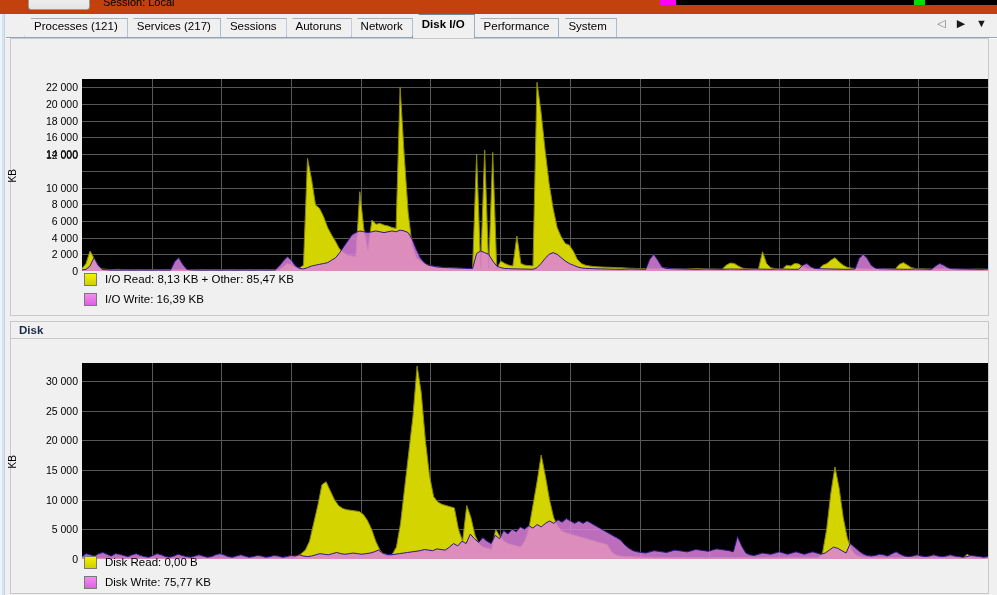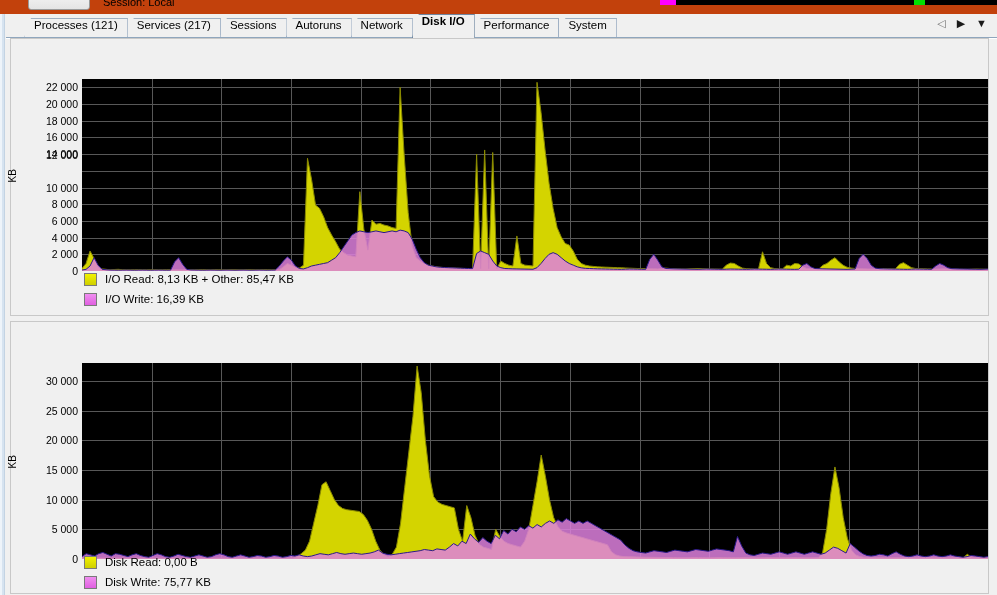--- a/index.html
+++ b/index.html
@@ -75,21 +75,21 @@
   }
   .tabs {
     position: absolute; left: 18px; top: 1px;
     display: flex; align-items: flex-end;
     height: 23px;
   }
   .tab {
     position: relative;
     height: 20px;
     padding: 0 9px 6px 9px;
-    display: flex; align-items: flex-start;
+    display: flex; align-items: center;
     font-size: 11.5px;
     color: #000;
     background: #f0f0f0;
     border: 1px solid #9fb0c4;
     border-bottom: none;
     border-radius: 0;
     margin-right: -1px;
     white-space: nowrap;
     
     clip-path: polygon(7px 0, 100% 0, 100% 100%, 0 100%);
@@ -329,20 +329,21 @@
           <span class="legend-txt">I/O Read: 8,13 KB + Other: 85,47 KB</span>
         </div>
         <div class="legend-row">
           <span class="legend-sw sw-write"></span>
           <span class="legend-txt">I/O Write: 16,39 KB</span>
         </div>
       </div>
   </div>
 
   <div class="groupbox" id="disk-group">
+    <div class="gb-title">Disk</div>
     <div class="chart-wrap" id="disk-chart-wrap">
         <div class="yticks-col" style="left: 9px; top: 24px; height: 196px;">
           <div class="ytick" style="top: 196px;">0</div>
           <div class="ytick" style="top: 166.303px;">5 000</div>
           <div class="ytick" style="top: 136.606px;">10 000</div>
           <div class="ytick" style="top: 106.909px;">15 000</div>
           <div class="ytick" style="top: 77.2121px;">20 000</div>
           <div class="ytick" style="top: 47.5152px; text-align: center;">25 000</div>
           <div class="ytick" style="top: 17.8182px;">30 000</div>
         </div>

